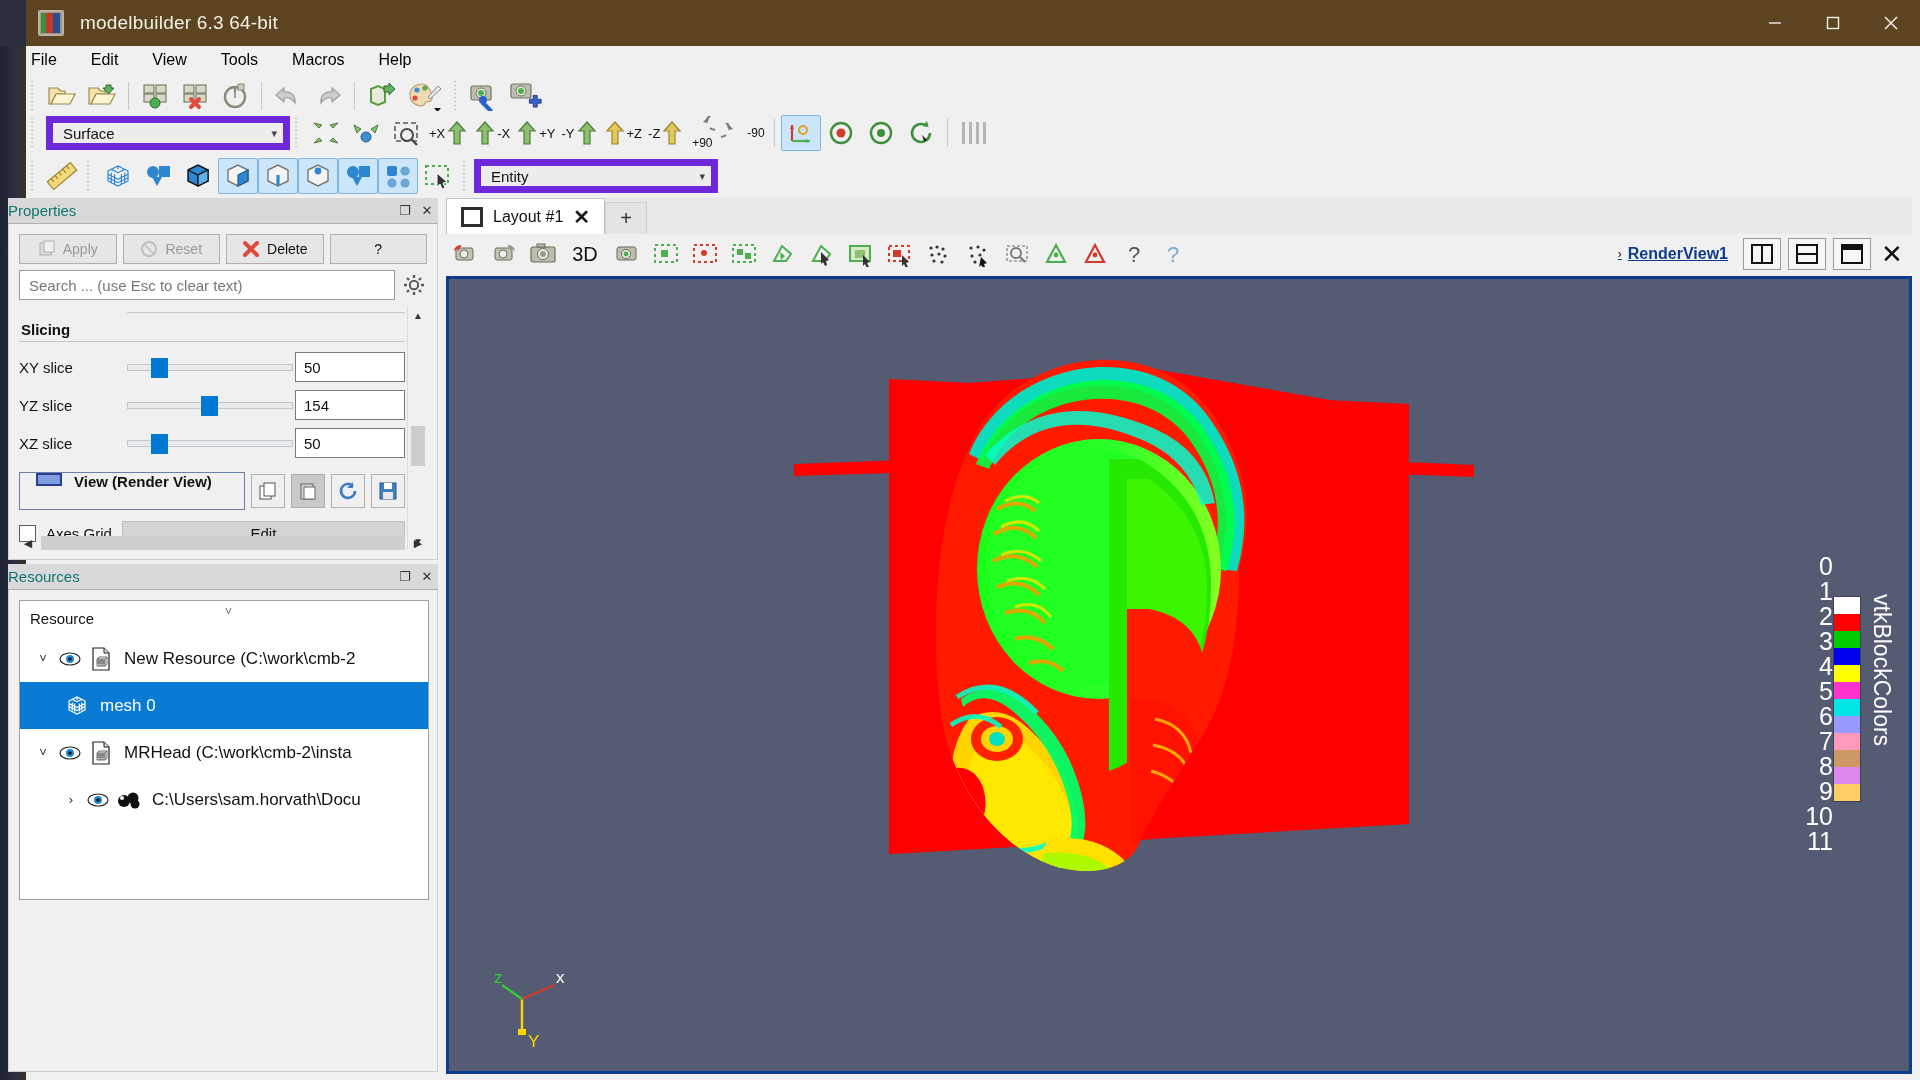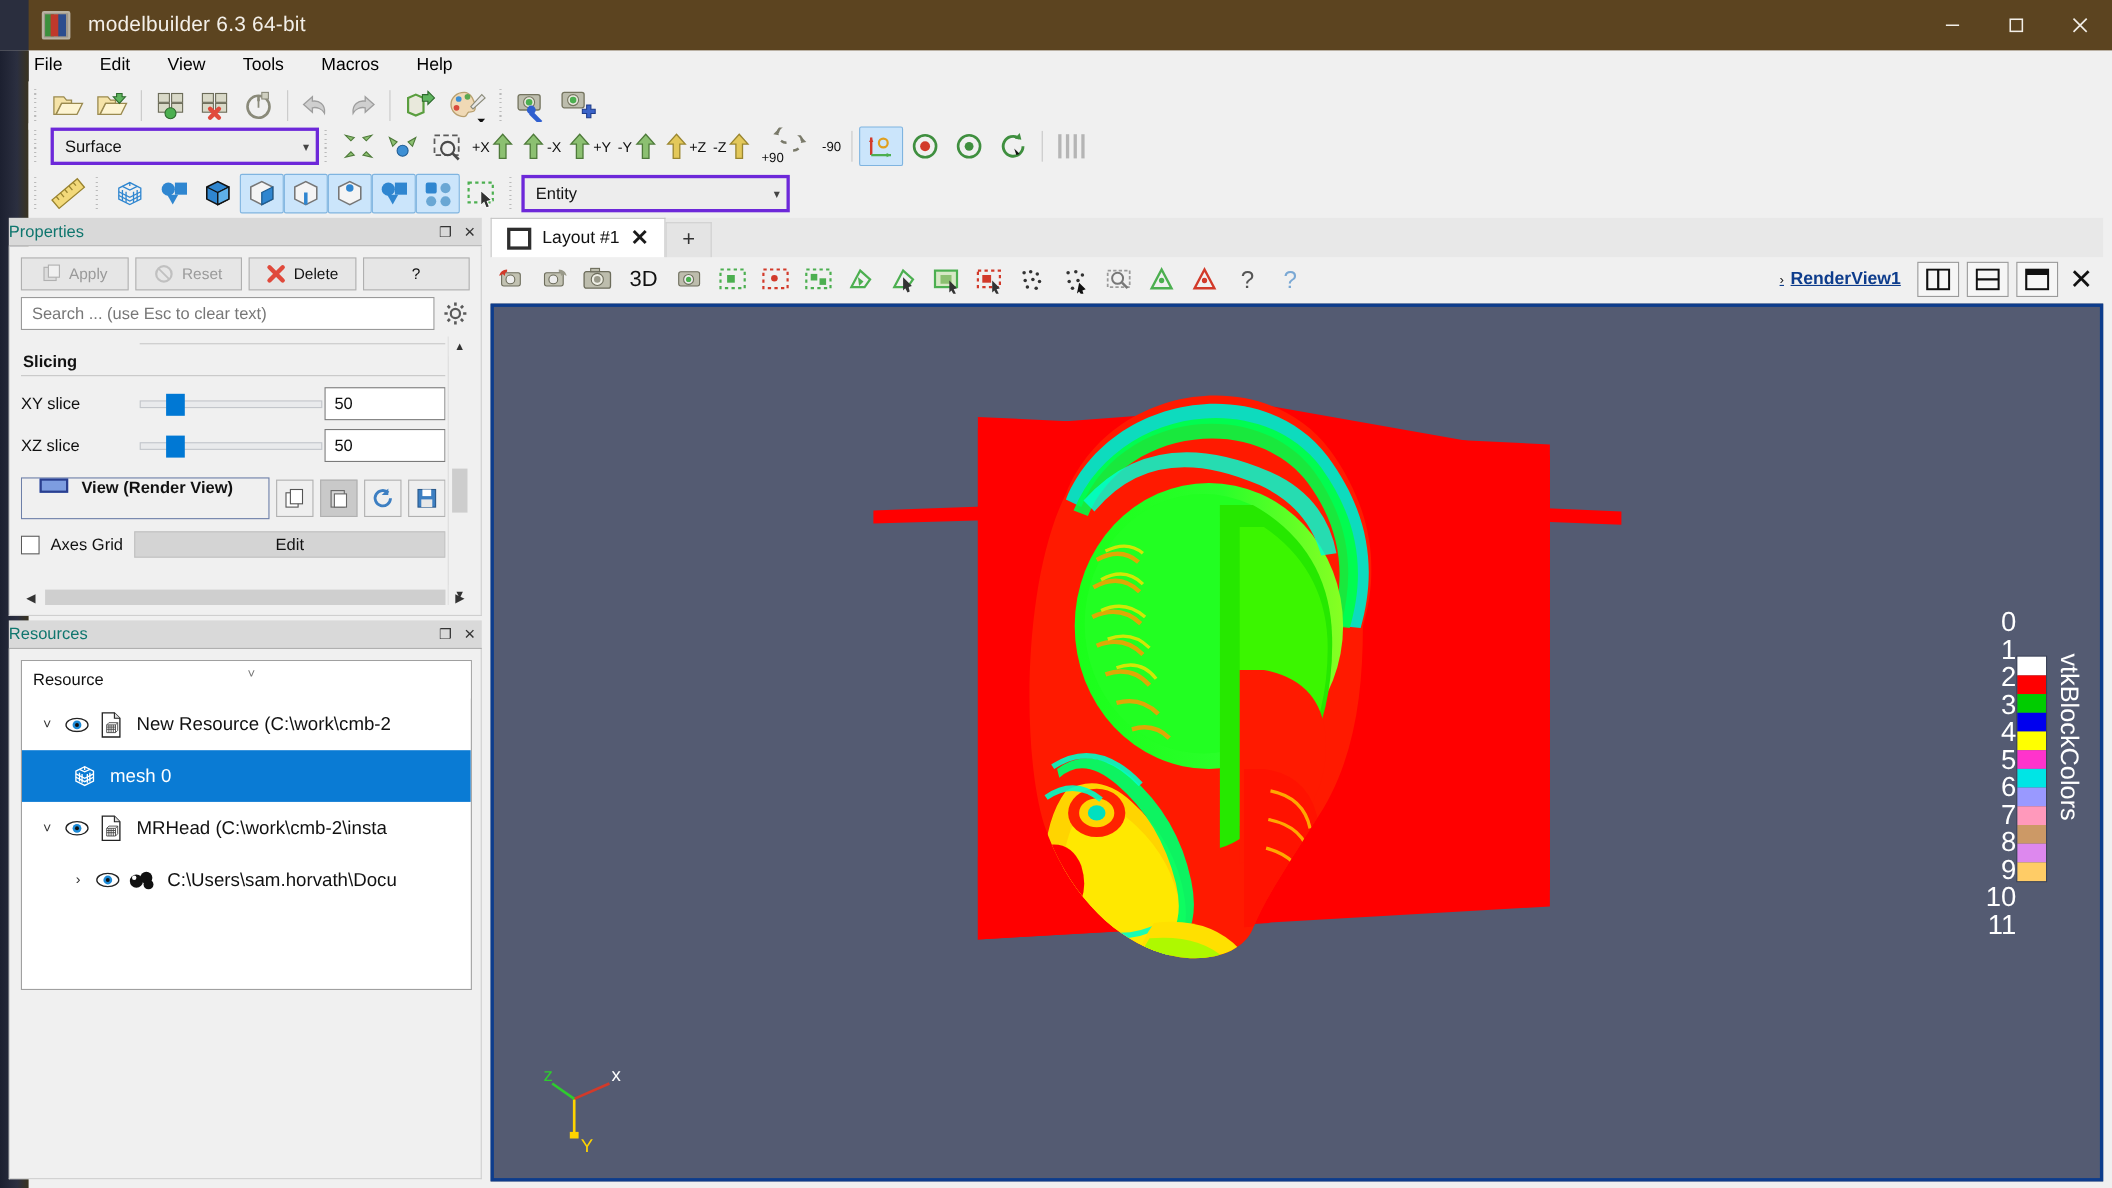--- a/index.html
+++ b/index.html
@@ -75,21 +75,21 @@
   .tbtn.wide { width: 48px; }
   .tbtn svg { display: block; }
 
   .axbtn {
     display: flex; align-items: center; justify-content: center;
     height: 36px; padding: 0 2px; border: 1px solid transparent;
     font-size: 13px; color: #111; gap: 1px;
   }
 
   .combo {
-    height: 34px; border: 3px solid #6d28d9; background: #ededed;
+    height: 34px; border: 7px solid #6d28d9; background: #ededed;
     display: flex; align-items: center; padding: 0 6px 0 10px;
     font-size: 15px; color: #111; position: relative;
   }
   .combo .cv { flex: 1; }
   .combo .chev { color: #444; font-size: 11px; margin-left: 6px; }
   .combo-surface { width: 244px; margin-left: 4px; }
   .combo-entity { width: 244px; }
 
   .dots-handle {
     width: 28px; height: 26px; margin-left: 6px;
@@ -672,20 +672,28 @@
 
         <div class="slice-row">
           <div class="slice-label">XY slice</div>
           <div class="slider">
             <div class="track"></div>
             <div class="knob" style="left:24px"></div>
           </div>
           <div class="slice-value">50</div>
         </div>
 
+        <div class="slice-row">
+          <div class="slice-label">YZ slice</div>
+          <div class="slider">
+            <div class="track"></div>
+            <div class="knob" style="left:74px"></div>
+          </div>
+          <div class="slice-value">154</div>
+        </div>
 
         <div class="slice-row">
           <div class="slice-label">XZ slice</div>
           <div class="slider">
             <div class="track"></div>
             <div class="knob" style="left:24px"></div>
           </div>
           <div class="slice-value">50</div>
         </div>
 

